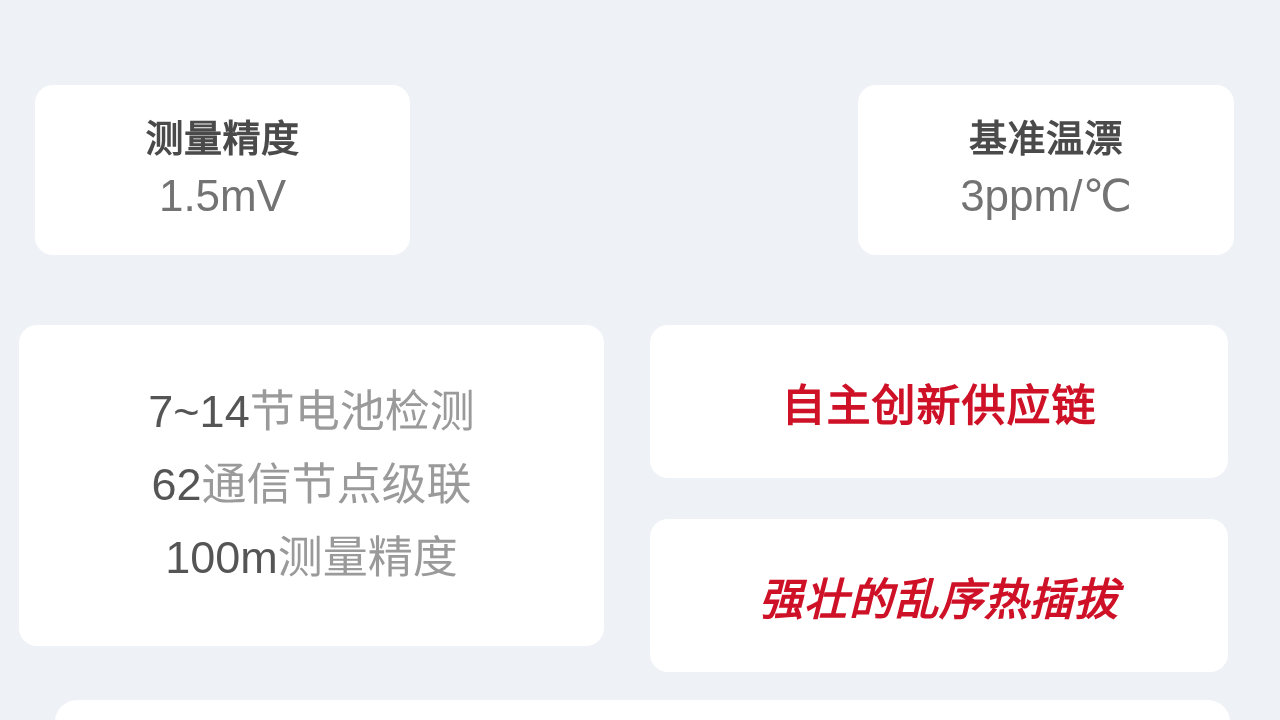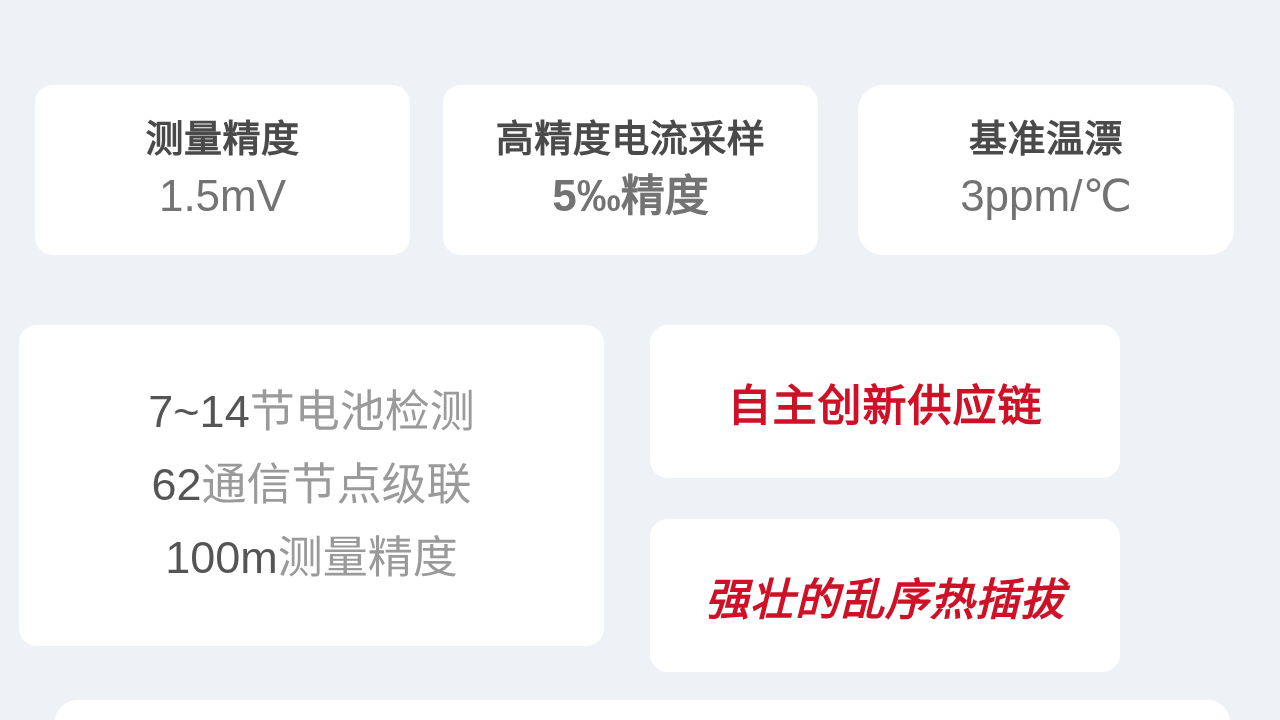--- a/index.html
+++ b/index.html
@@ -38,21 +38,21 @@
   }
 
   
   .stat-card {
     top: 85px;
     height: 170px;
     padding: 0 14px;
   }
   #stat-card-0 { left: 35px;  width: 375px; }
   #stat-card-1 { left: 443px; width: 375px; }
-  #stat-card-2 { left: 858px; width: 376px; border-radius: 25px; }
+  #stat-card-2 { left: 858px; width: 376px; }
 
   .stat-title {
     font-size: 38px;
     font-weight: bold;
     color: #4a4a4a;
     line-height: 1.25;
     letter-spacing: 0.5px;
     white-space: nowrap;
   }
   .stat-value {
@@ -80,21 +80,21 @@
     white-space: nowrap;
     font-weight: normal;
   }
   .spec-line .num {
     color: #555555;
   }
 
   
   .highlight-card {
     left: 650px;
-    width: 470px;
+    width: 578px;
     height: 153px;
     align-items: center;
   }
   #highlight-card-0 { top: 325px; }
   #highlight-card-1 { top: 519px; font-style: italic; }
 
   .highlight-text {
     font-size: 44px;
     font-weight: bold;
     color: #ce1126;
@@ -114,24 +114,20 @@
 </head>
 <body>
 
 <div class="page">
 
   <div class="card stat-card" id="stat-card-0">
     <div class="stat-title">测量精度</div>
     <div class="stat-value latin">1.5mV</div>
   </div>
 
-  <div class="card stat-card" id="stat-card-1">
-    <div class="stat-title">高精度电流采样</div>
-    <div class="stat-value">5‰精度</div>
-  </div>
 
   <div class="card stat-card" id="stat-card-2">
     <div class="stat-title">基准温漂</div>
     <div class="stat-value latin">3ppm/℃</div>
   </div>
 
   <div class="card" id="spec-card">
     <div class="spec-line">
       <span class="num">7~14</span><span>节电池检测</span>
     </div>

